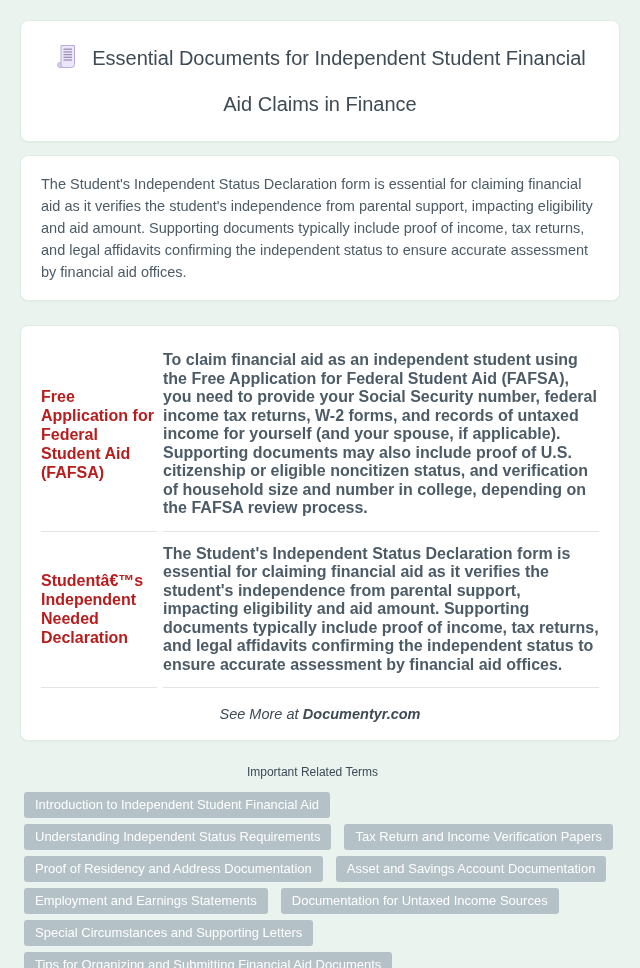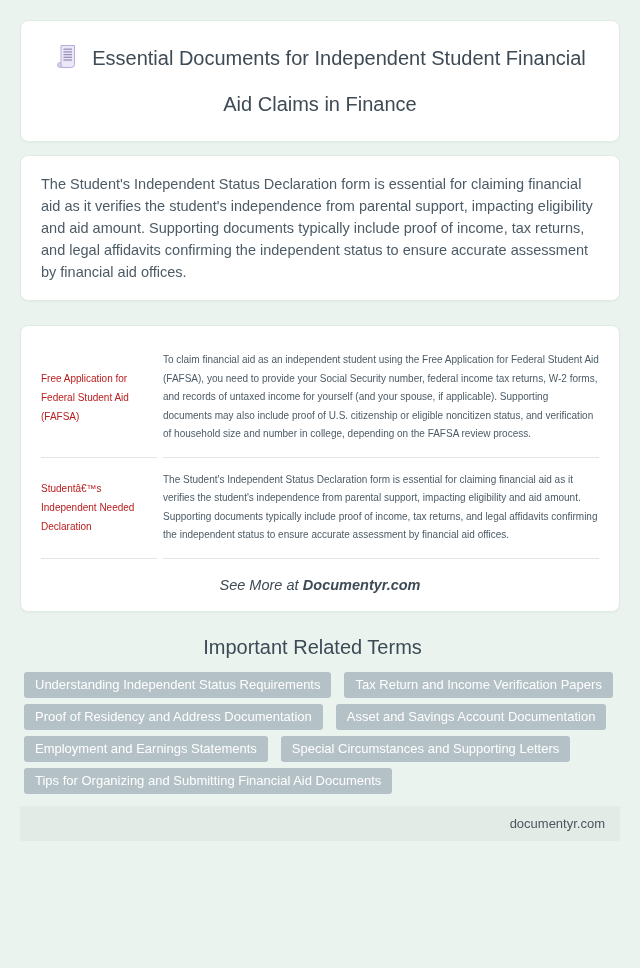--- a/index.html
+++ b/index.html
@@ -47,21 +47,22 @@
   .table-card { margin-top: 24px; padding: 12px 14px 6px 14px; }
   table.terms {
     width: 100%;
     border-collapse: separate;
     border-spacing: 6px 0;
   }
   table.terms td {
     border-bottom: 1px solid #e1e5e7;
     vertical-align: middle;
     padding: 13px 0;
-    font-size: 10px;
+    font-size: 16px;
+    font-weight: bold;
   }
   td.term {
     width: 116px;
     line-height: 19px;
     color: #b91c1c;
   }
   td.desc {
     line-height: 18.5px;
     color: #4c5b66;
     padding-left: 5px;
@@ -73,21 +74,21 @@
     color: #3e4a54;
     margin: 18px 0 12px 0;
   }
   .see-more .prefix { margin-right: 0.3em; }
   .see-more strong { cursor: pointer; }
 
   
   .related-heading {
     margin: 24px 15px 0 0;
     text-align: center;
-    font-size: 20px;
+    font-size: 12px;
     font-weight: 500;
     color: #3c4a55;
   }
   .tags {
     margin: 13px 24px 0 24px;
     display: flex;
     flex-wrap: wrap;
     gap: 6px 13px;
   }
   .tag {
@@ -153,25 +154,27 @@
       </tbody>
     </table>
     <p class="see-more">
       <span class="prefix">See More at</span><strong>Documentyr.com</strong>
     </p>
   </section>
 
   <h2 class="related-heading">Important Related Terms</h2>
 
   <div class="tags">
+    <a class="tag">Introduction to Independent Student Financial Aid</a>
     <a class="tag">Understanding Independent Status Requirements</a>
     <a class="tag">Tax Return and Income Verification Papers</a>
     <a class="tag">Proof of Residency and Address Documentation</a>
     <a class="tag">Asset and Savings Account Documentation</a>
     <a class="tag">Employment and Earnings Statements</a>
+    <a class="tag">Documentation for Untaxed Income Sources</a>
     <a class="tag">Special Circumstances and Supporting Letters</a>
     <a class="tag">Tips for Organizing and Submitting Financial Aid Documents</a>
   </div>
 
   <footer class="footer">
     <span>documentyr.com</span>
   </footer>
 
 </div>
 

